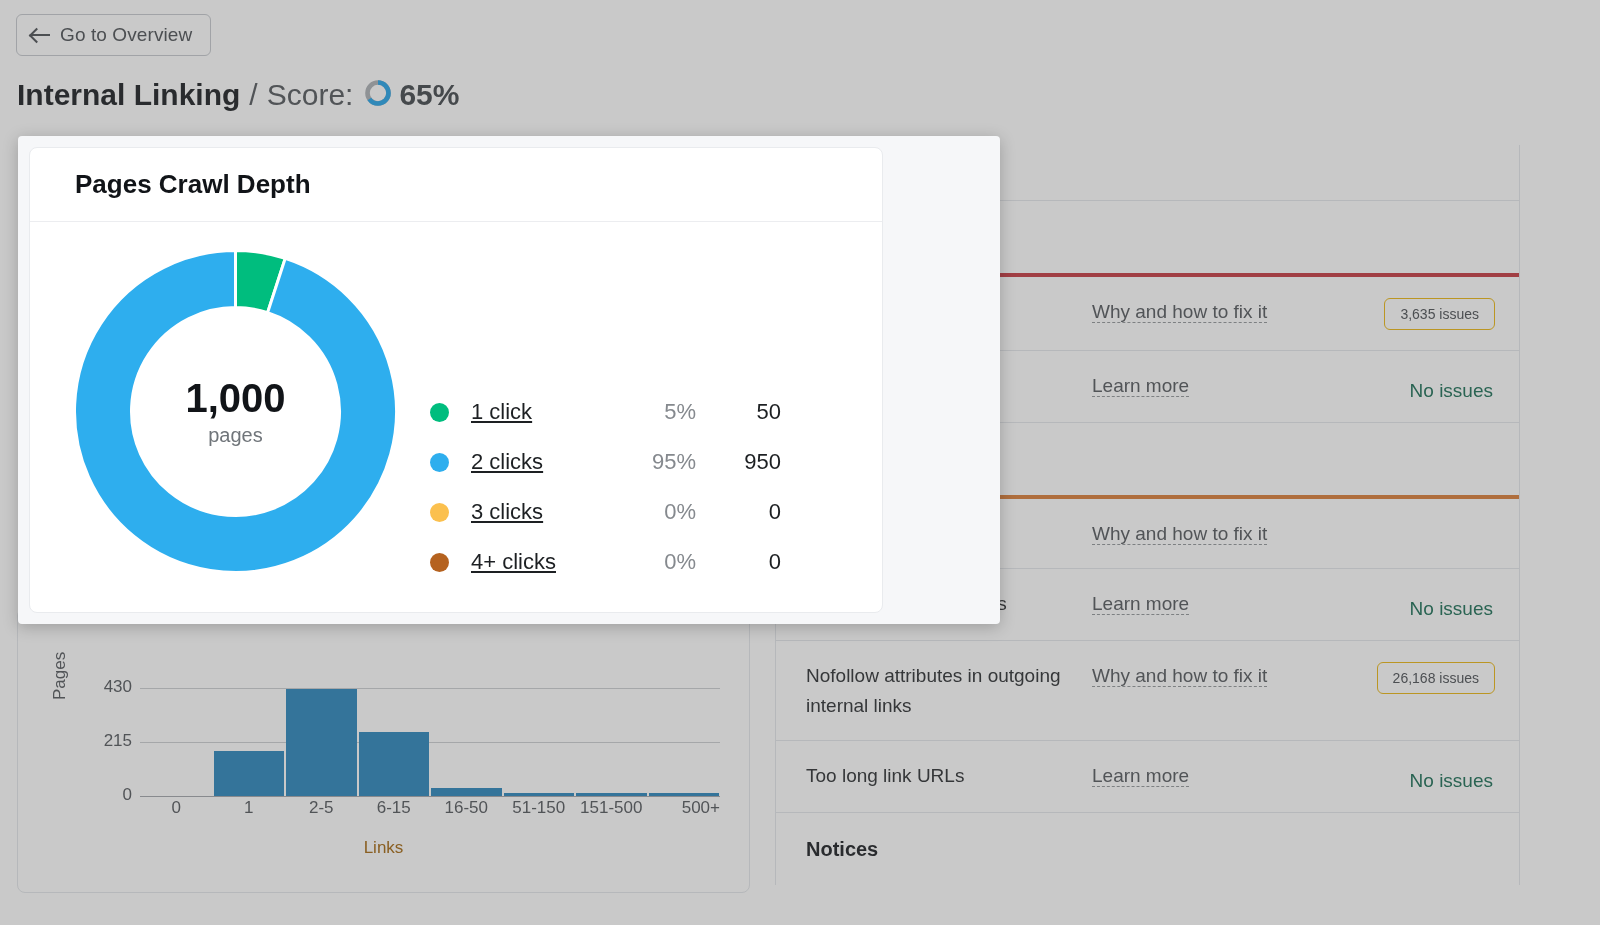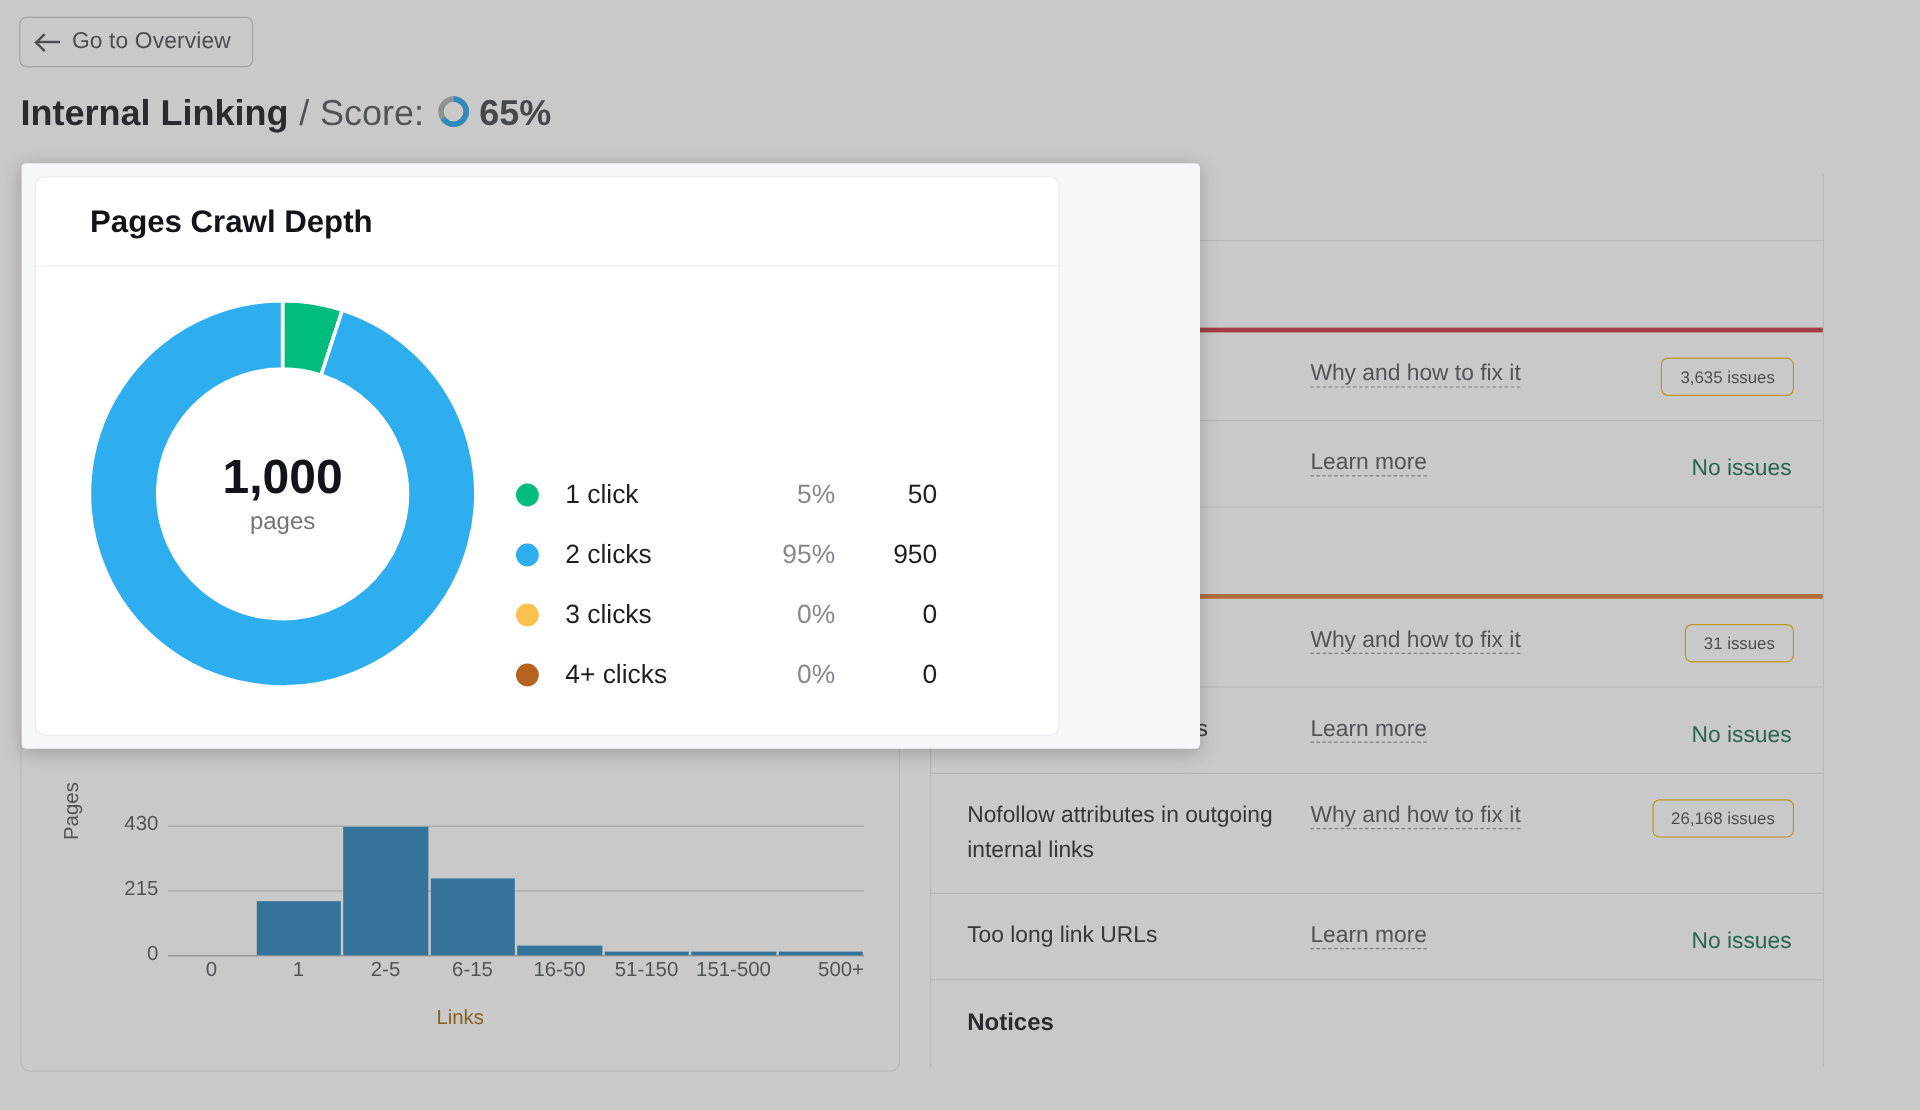--- a/index.html
+++ b/index.html
@@ -314,20 +314,21 @@
   }
   .legend-dot {
     width: 19px; height: 19px;
     border-radius: 50%;
     flex: 0 0 19px;
   }
   .legend-label {
     width: 135px;
     margin-left: 22px;
     color: #1d2023;
+    text-decoration: underline;
   }
   .legend-pct {
     width: 90px;
     text-align: right;
     color: #85898e;
   }
   .legend-num {
     width: 85px;
     text-align: right;
     color: #1d2023;
@@ -416,23 +417,20 @@
     </div>
 
     <div class="section-head">
       <span>Warnings</span>
     </div>
     <div class="sev-rule sev-warnings"></div>
 
     <div class="issue-row">
       <div class="issue-name">Broken external links</div>
       <div class="issue-link"><span>Why and how to fix it</span></div>
-      <div class="issue-val">
-        <span class="issue-badge">31 issues</span>
-      </div>
     </div>
 
     <div class="issue-row">
       <div class="issue-name">Too many on-page links</div>
       <div class="issue-link"><span>Learn more</span></div>
       <div class="issue-val">
         <span class="issue-none">No issues</span>
       </div>
     </div>
 

